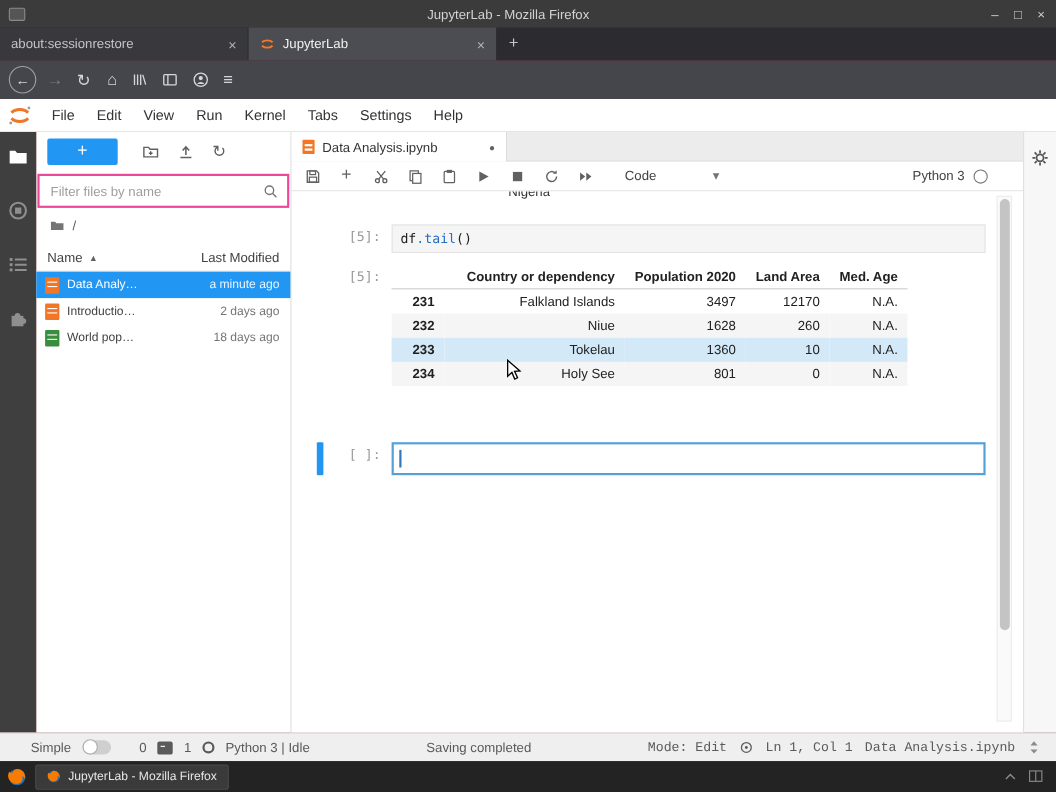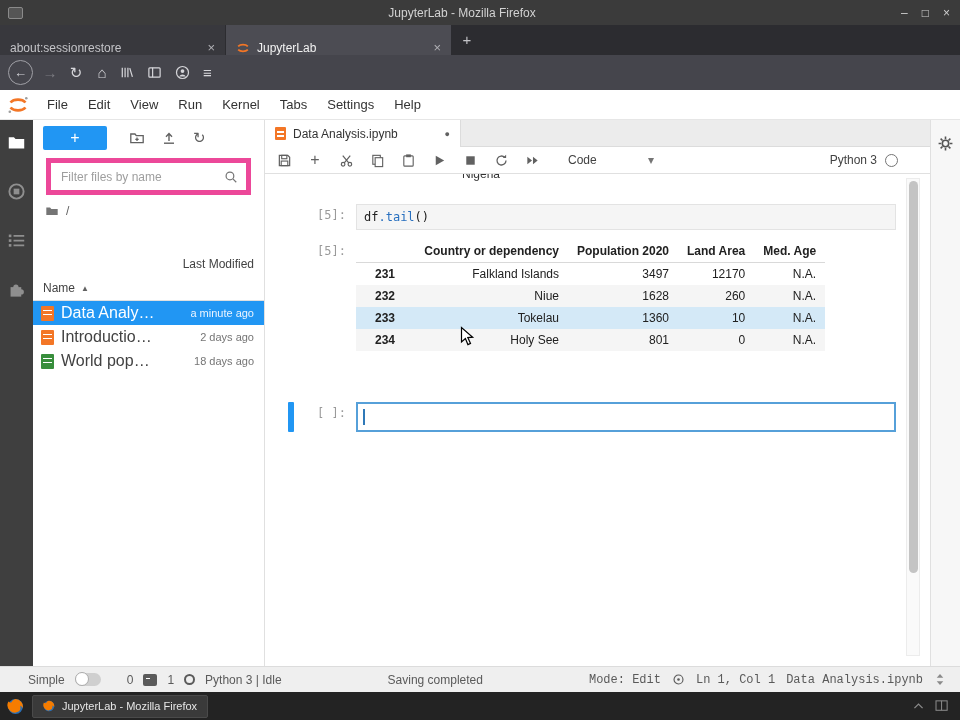--- a/index.html
+++ b/index.html
@@ -7,21 +7,21 @@
   .screen{position:relative;width:960px;height:720px;overflow:hidden;background:#7f1d1d;font-size:12px;}
 
   
   .titlebar{position:absolute;left:0;top:0;width:100%;height:25px;background:#3b3b3b;display:flex;align-items:center;color:#d2d2d2;}
   .win-menu{margin-left:8px;width:13px;height:10px;border:1px solid #8a8a8a;border-radius:2px;background:#555;}
   .title-text{flex:1;text-align:center;font-size:12px;}
   .win-controls{display:flex;align-items:center;gap:14px;margin-right:10px;font-size:12px;color:#cfcfcf;}
 
   
   .tabbar{position:absolute;left:0;top:25px;width:100%;height:30px;background:#2c2c30;display:flex;align-items:stretch;}
-  .ff-tab{width:205px;display:flex;align-items:flex-end;padding:0 10px;color:#c4c4c8;background:#38383d;margin-right:1px;font-size:12px;}
+  .ff-tab{width:205px;display:flex;align-items:center;padding:0 10px;color:#c4c4c8;background:#38383d;margin-right:1px;font-size:12px;}
   .ff-tab.active{background:#4c4c53;color:#f2f2f2;}
   .ff-tab .tab-label{flex:1;white-space:nowrap;overflow:hidden;}
   .tab-close{margin-left:8px;color:#b0b0b5;font-size:13px;}
   .newtab-btn{width:30px;text-align:center;line-height:30px;color:#c4c4c8;font-size:15px;}
 
   
   .navbar{position:absolute;left:0;top:55px;width:100%;height:35px;background:#45454c;display:flex;align-items:center;padding:0 8px;box-sizing:border-box;color:#d6d6da;}
   .nav-btn{width:26px;height:26px;display:flex;align-items:center;justify-content:center;font-size:15px;}
   .back-btn{border:1px solid #a0a0a6;border-radius:50%;width:23px;height:23px;font-size:13px;margin-right:4px;}
   .fwd-btn{color:#7c7c82;}
@@ -37,29 +37,29 @@
 
   
   .jl-body{position:absolute;left:0;top:120px;width:100%;height:546px;display:flex;}
   .left-strip{width:33px;background:#3f3f3f;display:flex;flex-direction:column;align-items:center;padding-top:13px;gap:30px;flex:none;}
   .right-strip{width:30px;background:#f7f7f7;border-left:1px solid #e0e0e0;box-sizing:border-box;display:flex;flex-direction:column;align-items:center;padding-top:15px;flex:none;}
 
   
   .fb{width:232px;background:#fff;border-right:1px solid #e0e0e0;box-sizing:border-box;flex:none;display:flex;flex-direction:column;}
   .fb-toolbar{display:flex;align-items:center;gap:16px;padding:6px 10px 4px 10px;}
   .fb-new{width:64px;height:24px;background:#2196f3;border-radius:2px;color:#fff;font-size:16px;display:flex;align-items:center;justify-content:center;margin-right:6px;}
-  .fb-filter{margin:4px 13px;height:27px;border:5px solid #ec4899;background:#fff;display:flex;align-items:center;padding:0 8px;}
+  .fb-filter{margin:4px 1px;height:27px;border:2px solid #ec4899;background:#fff;display:flex;align-items:center;padding:0 8px;}
   .fb-filter input{flex:1;border:none;outline:none;font-size:12px;color:#333;font-family:"Liberation Sans",sans-serif;background:transparent;}
   .fb-filter input::placeholder{color:#9e9e9e;}
   .fb-crumb{display:flex;align-items:center;gap:7px;padding:5px 12px;color:#616161;}
   .fb-head{display:flex;align-items:center;padding:6px 10px 5px 10px;border-bottom:1px solid #e0e0e0;color:#424242;margin-top:4px;}
-  .fb-head .col-name{flex:1;display:flex;align-items:center;gap:6px;margin-top:48px;}
+  .fb-head .col-name{flex:1;display:flex;align-items:center;gap:6px;}
   .sort-arrow{font-size:8px;color:#616161;}
   .fb-row{height:24px;display:flex;align-items:center;padding:0 10px 0 8px;color:#424242;}
-  .fb-row .fname{flex:1;white-space:nowrap;overflow:hidden;font-size:16px;}
+  .fb-row .fname{flex:1;white-space:nowrap;overflow:hidden;font-size:11px;}
   .fb-row .ftime{font-size:11px;color:#757575;}
   .fb-row.selected{background:#2196f3;color:#fff;}
   .fb-row.selected .ftime{color:#eaf4ff;}
   .ficon{width:13px;height:15px;margin-right:7px;flex:none;border-radius:1px;position:relative;}
   .ficon.nb{background:#f37626;}
   .ficon.nb:after{content:"";position:absolute;left:2px;right:2px;top:4px;height:1.5px;background:#fff;box-shadow:0 4px 0 #fff;}
   .ficon.sheet{background:#388e3c;}
   .ficon.sheet:after{content:"";position:absolute;left:2px;right:2px;top:4px;height:1.5px;background:#fff;box-shadow:0 4px 0 #fff;}
 
   

